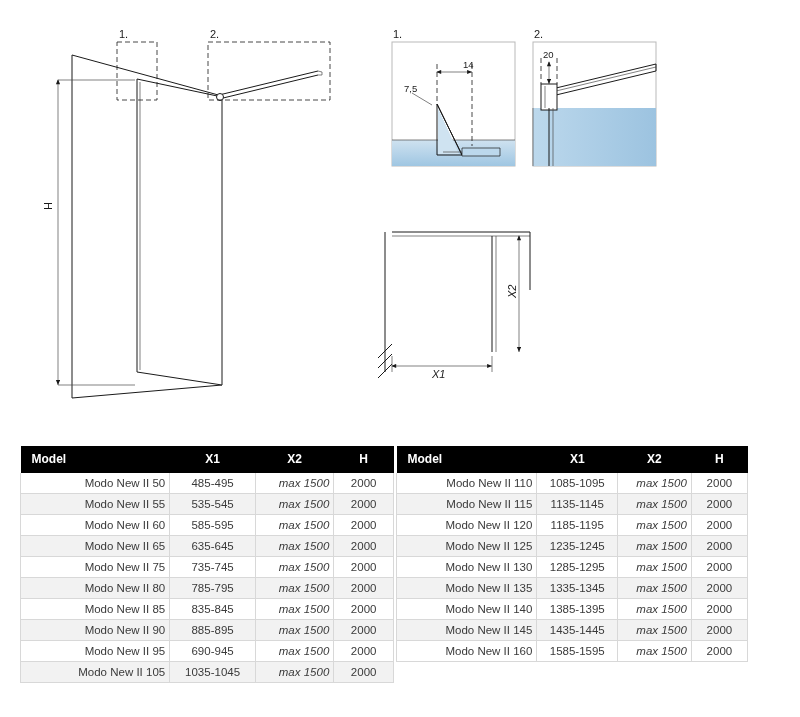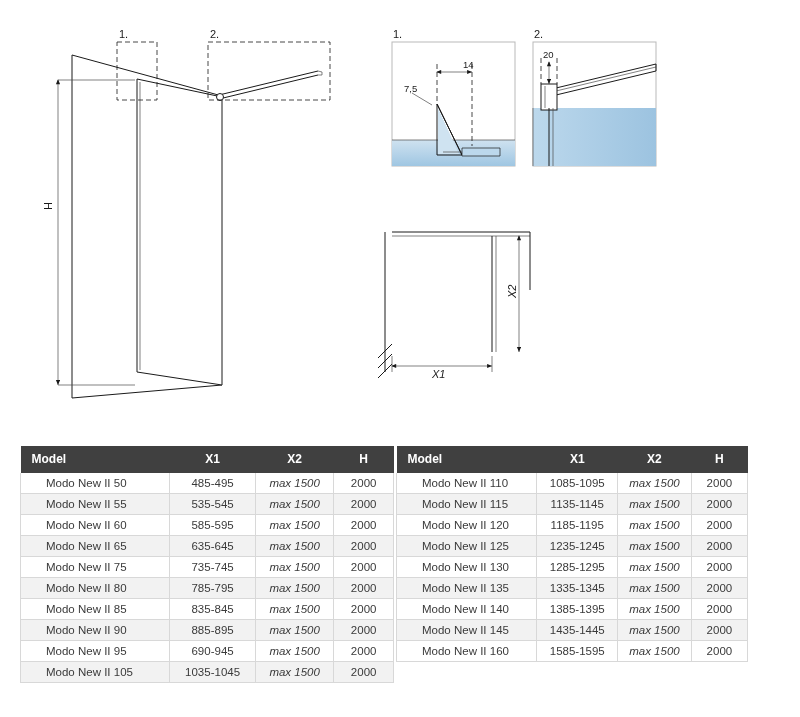--- a/index.html
+++ b/index.html
@@ -31,21 +31,21 @@
     position: absolute;
   }
   .table-left { left: 20px; top: 446px; width: 374px; }
   .table-right { left: 396px; top: 446px; width: 352px; }
   table.spec {
     border-collapse: collapse;
     width: 100%;
     font-size: 11.5px;
   }
   table.spec thead th {
-    background: #404040;
+    background: #000000;
     color: #ffffff;
     font-weight: bold;
     font-size: 12px;
     padding: 6px 4px 7px 4px;
     text-align: center;
     border: none;
   }
   table.spec thead th.model-col {
     text-align: left;
     padding-left: 11px;
@@ -54,26 +54,26 @@
     padding: 4px 4px;
     text-align: center;
     color: #3a3a3a;
     border-bottom: 1px solid #d8d8d8;
     border-right: 1px solid #d8d8d8;
     background: #ffffff;
     white-space: nowrap;
   }
   table.spec tbody td:last-child { border-right: 1px solid #d8d8d8; }
   table.spec tbody tr td:first-child {
-    text-align: left;
+    text-align: right;
     padding-left: 25px;
     border-left: 1px solid #d8d8d8;
   }
   table.spec tbody tr:nth-child(even) td { background: #f2f2f2; }
-  table.spec tbody td.x2 { font-style: italic; }
+  table.spec tbody td.x2 { font-style: italic; text-align: right; }
   .col-model { width: 40%; }
   .col-x1 { width: 23%; }
   .col-x2 { width: 21%; }
   .col-h { width: 16%; }
 
   
   .lbl { font-family: "Liberation Sans", sans-serif; font-size: 11px; fill: #1a1a1a; }
   .lbl-sm { font-family: "Liberation Sans", sans-serif; font-size: 9.5px; fill: #1a1a1a; }
   .lbl-it { font-family: "Liberation Sans", sans-serif; font-size: 11px; fill: #1a1a1a; font-style: italic; }
   .ln { stroke: #1a1a1a; stroke-width: 1; fill: none; }

